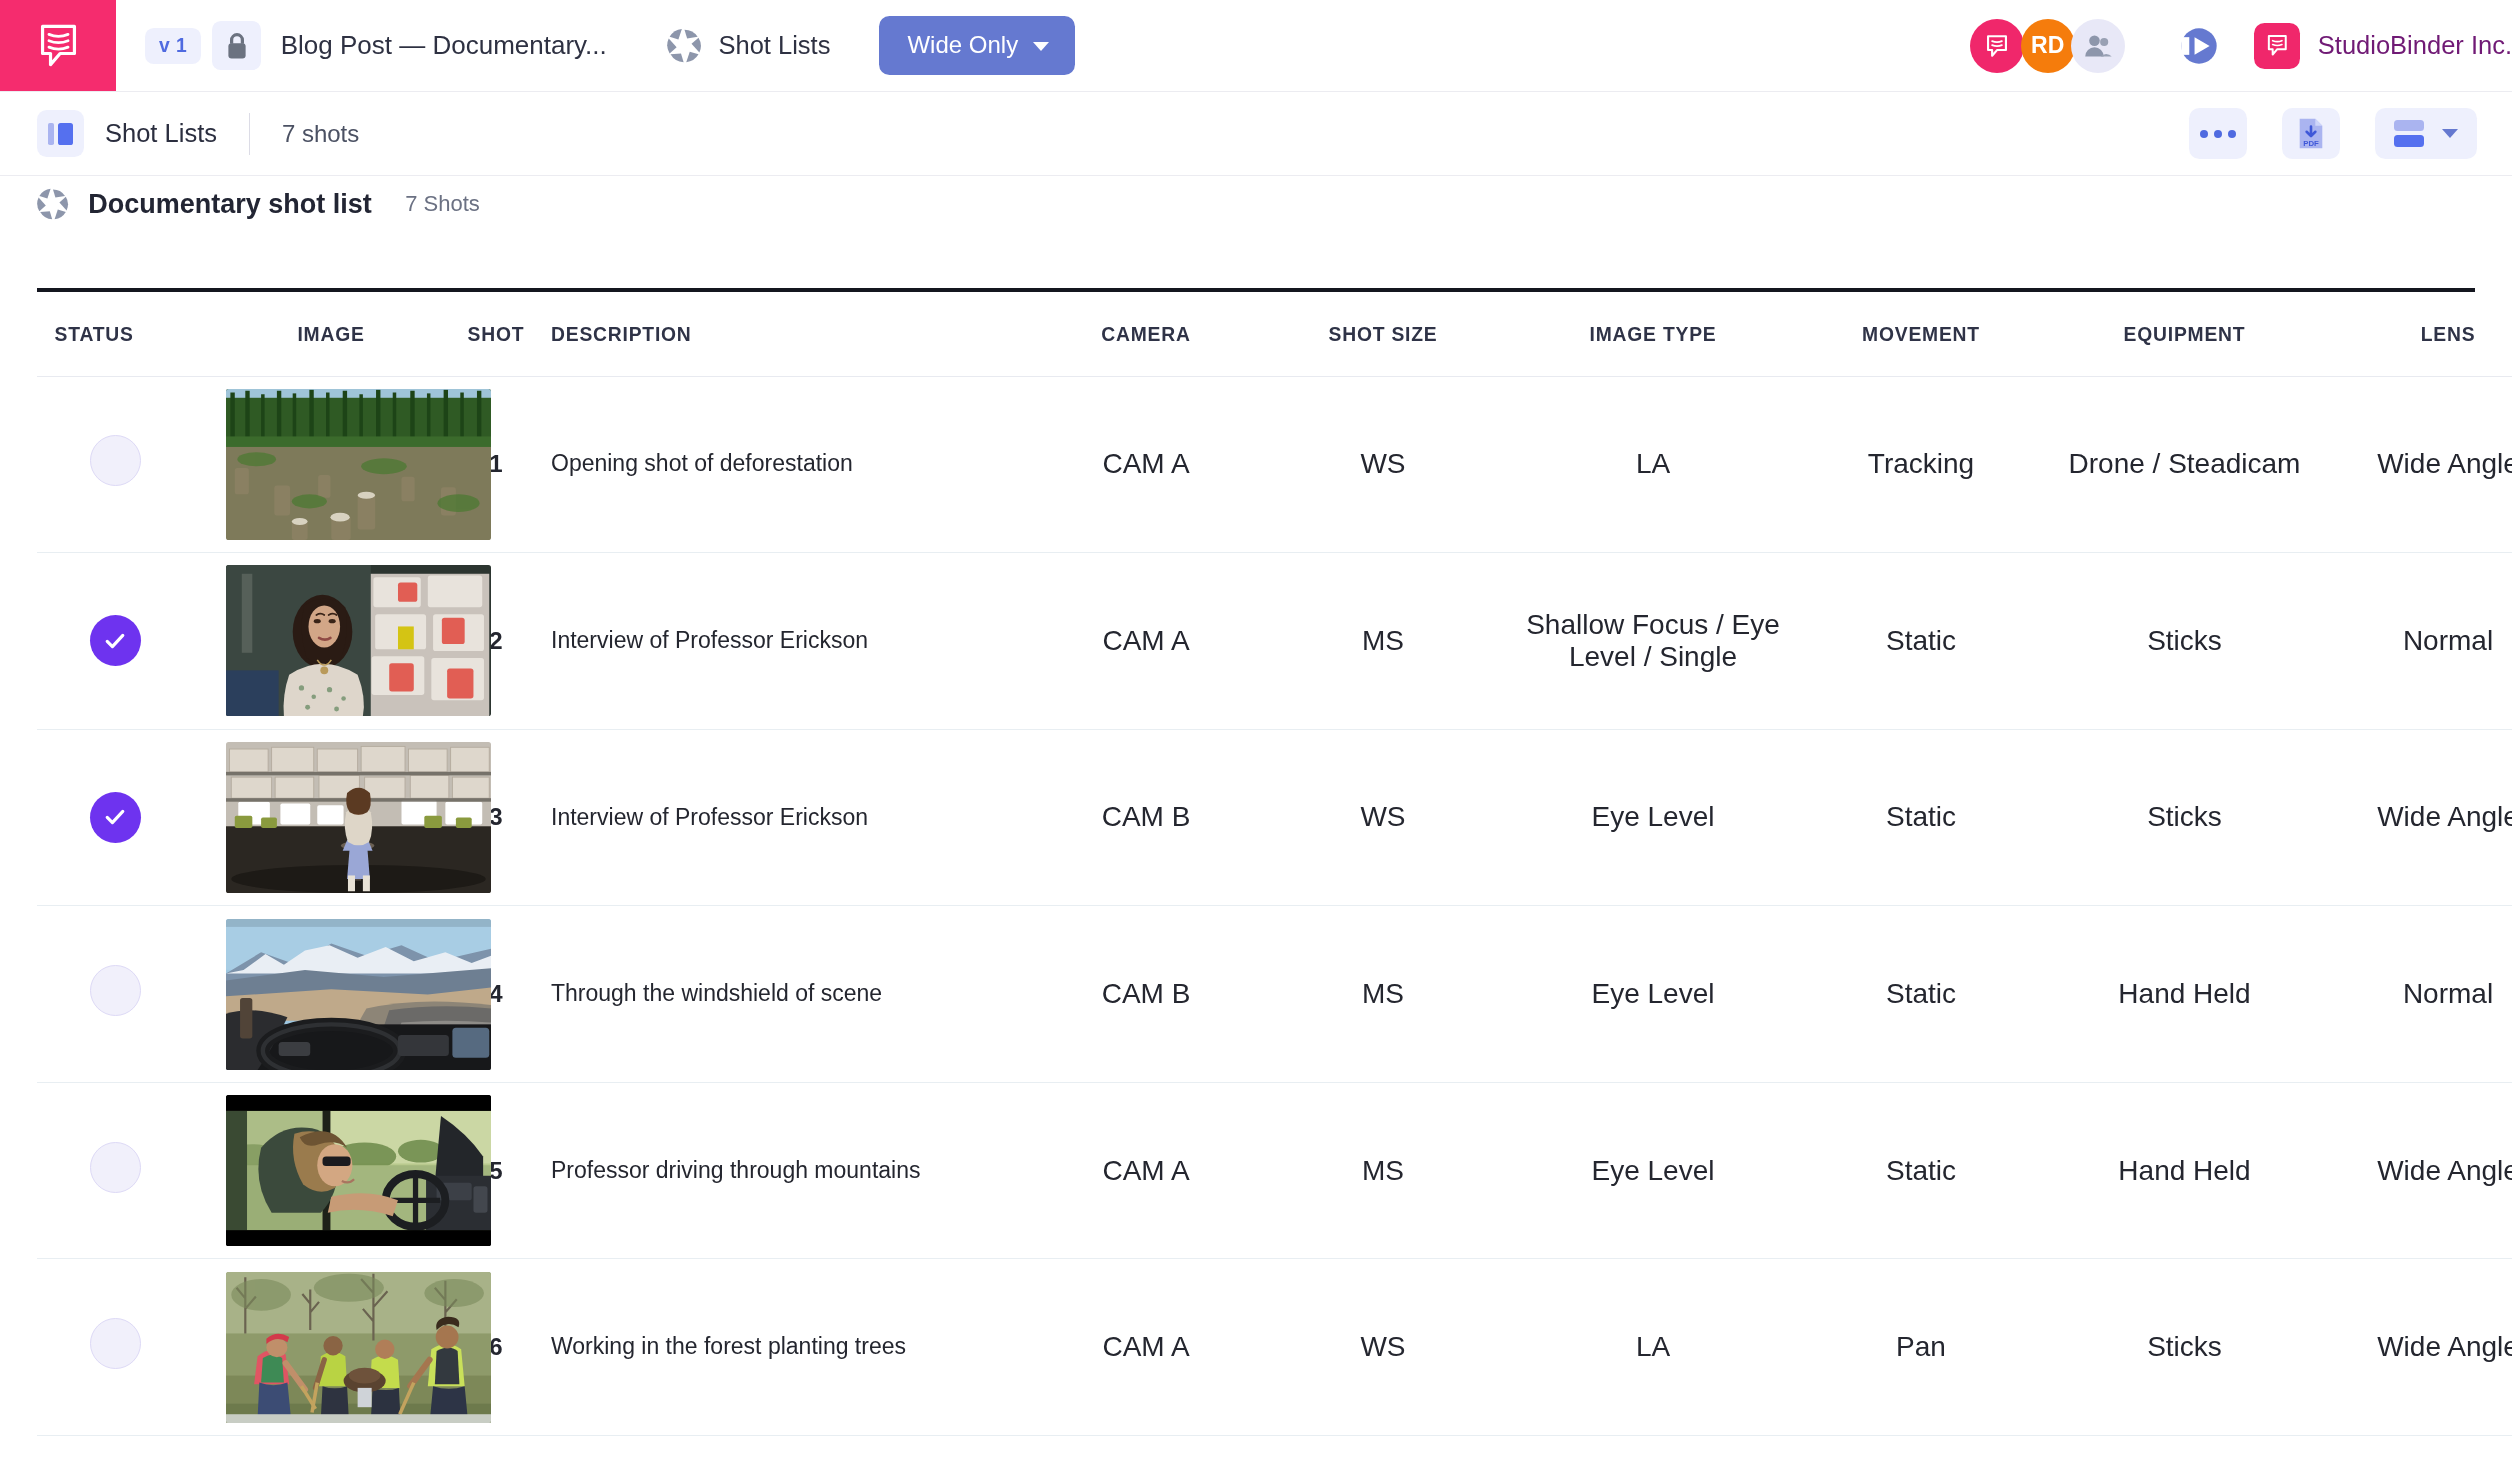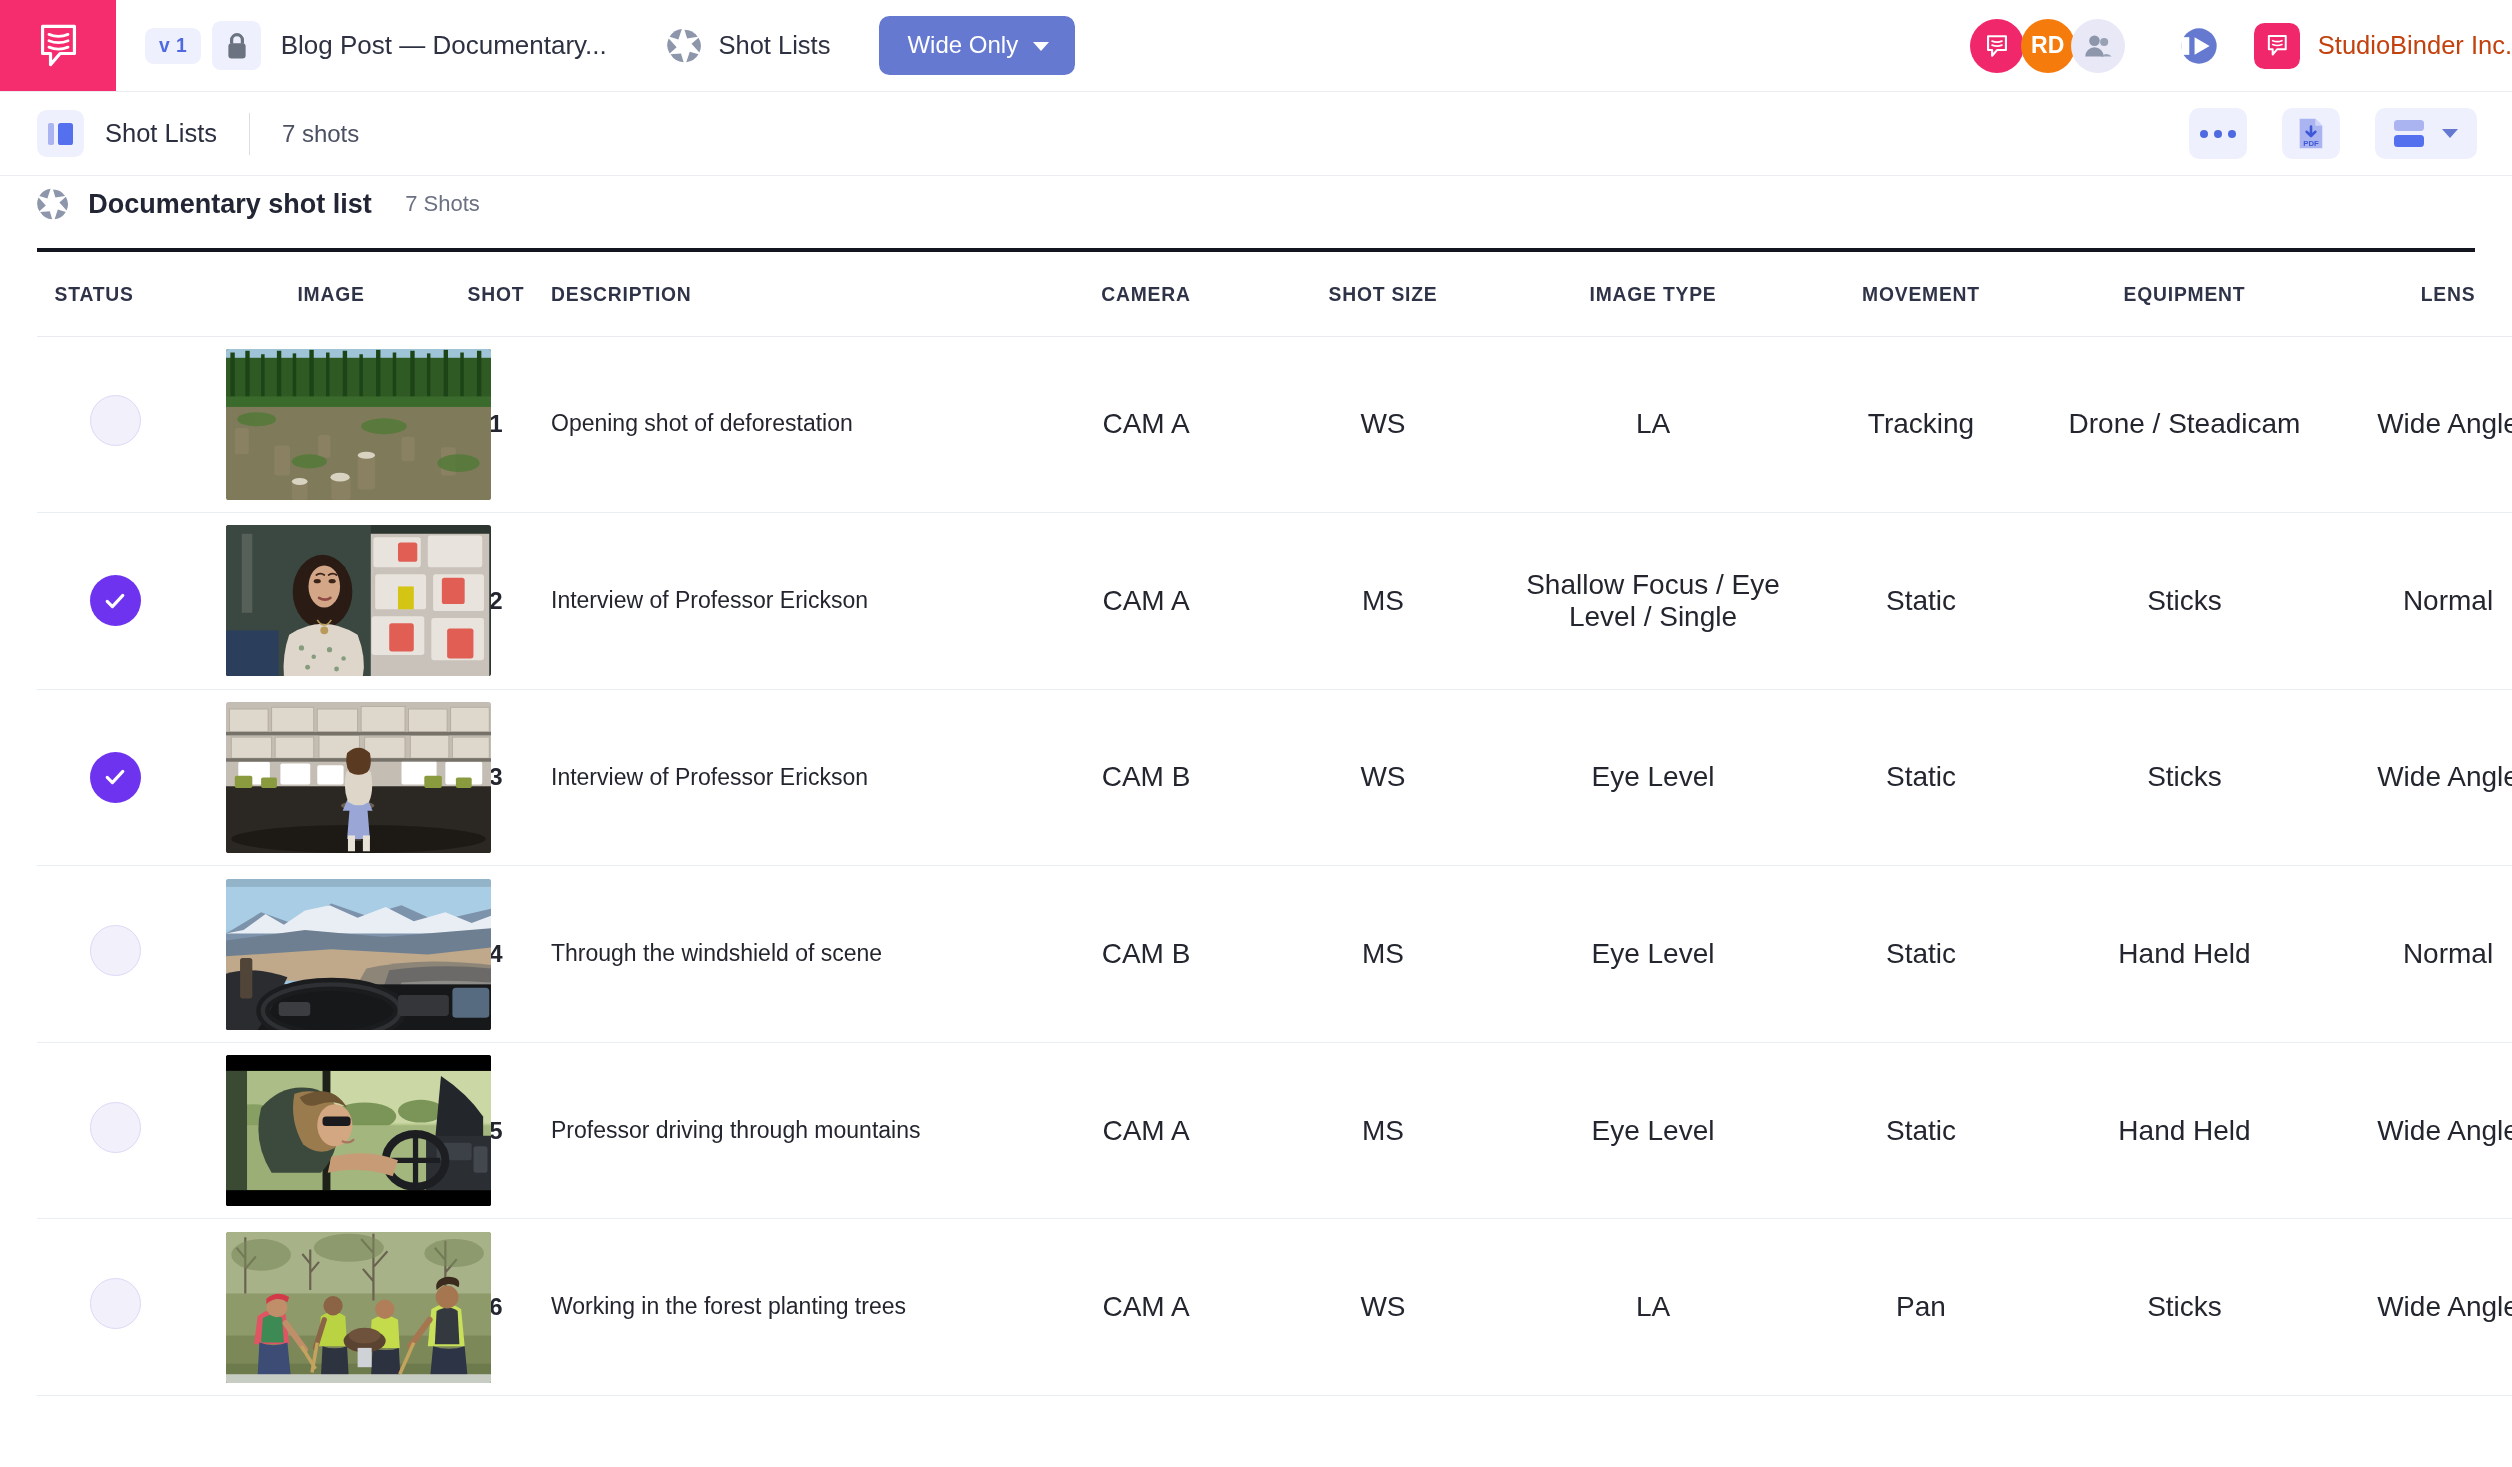--- a/index.html
+++ b/index.html
@@ -136,21 +136,21 @@
   .brand-group { display: flex; align-items: center; gap: 17.6px; }
   .brand-tile {
     width: 46px; height: 46px;
     background: #f0276b;
     border-radius: 10.5px;
     display: flex; align-items: center; justify-content: center;
   }
   .brand-tile svg { width: 24.6px; height: 24.6px; }
   .brand-name {
     font-size: 25.5px;
-    color: #c2410c;
+    color: #701a75;
     white-space: nowrap;
   }
 
   
   .subbar {
     height: 84px;
     display: flex;
     align-items: center;
     padding: 0 35px 0 37px;
     border-bottom: 0.9px solid #ececf1;
@@ -206,21 +206,21 @@
     align-items: center;
     padding-left: 37px;
     gap: 19.3px;
     background: #ffffff;
   }
   .list-header .aperture-icon { width: 32px; height: 32px; }
   .list-title { font-size: 27px; font-weight: 700; color: #222533; }
   .list-count { font-size: 22px; color: #6b7183; margin-left: 14px; }
 
   
-  .table-wrap { padding: 16px 37px; }
+  .table-wrap { padding: 16px 37px; margin-top: 40px; }
   .table-top-rule { height: 3.5px; background: #14161f; }
   table { width: 100%; border-collapse: collapse; table-layout: fixed; }
   thead th {
     font-size: 19.3px;
     font-weight: 700;
     color: #2f3347;
     letter-spacing: 0.8px;
     text-align: center;
     padding: 32px 0 30px 0;
     border-bottom: 0.9px solid #e8eaf0;

